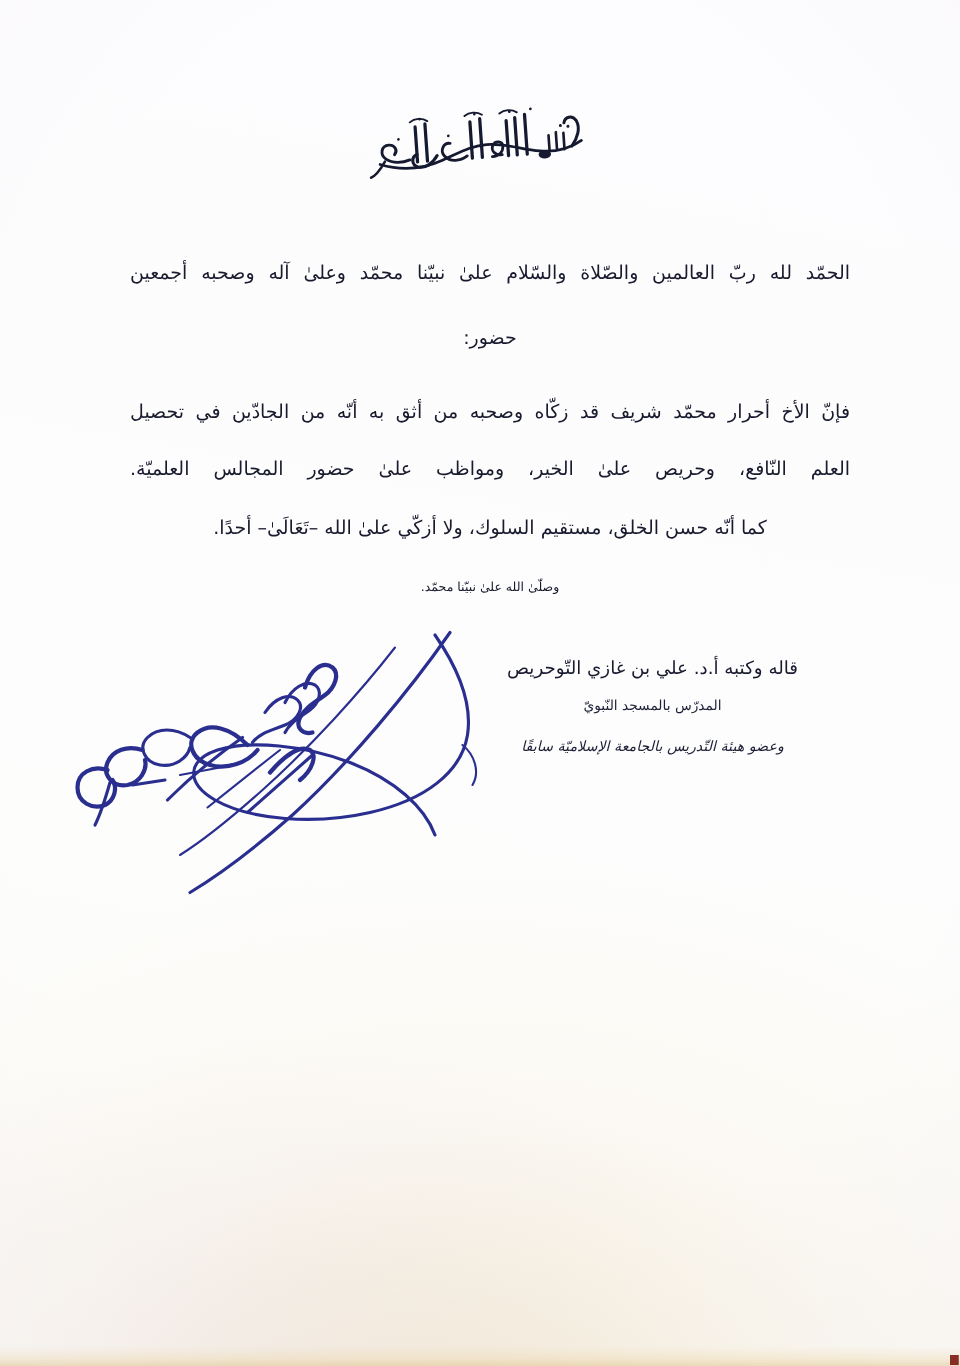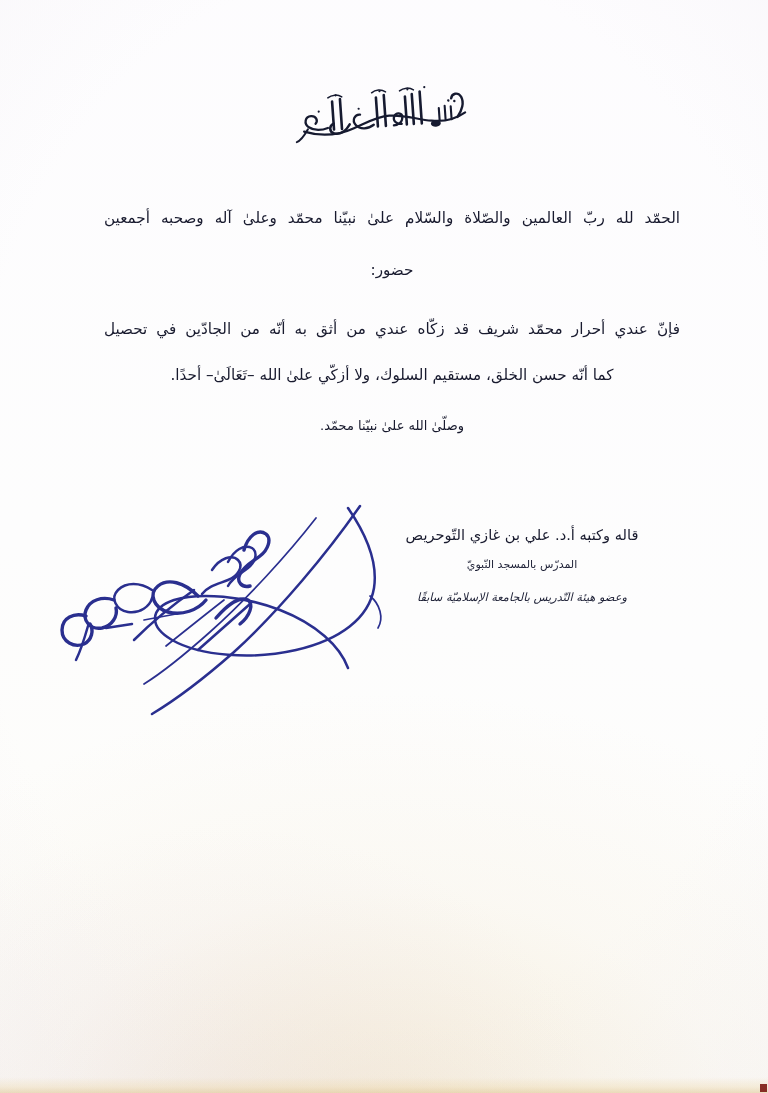--- a/index.html
+++ b/index.html
@@ -120,21 +120,21 @@
     text-align-last: center;
     white-space: nowrap;
   }
 
   .p-closing {
     margin: 30px 0 0 0;
     display: block;
     text-align: right;
     text-align-last: center;
     white-space: nowrap;
-    font-size: 13px;
+    font-size: 10px;
   }
 
   
   .signature-block {
     position: absolute;
     top: 524px;
     right: 96px;
     width: 300px;
     text-align: center;
     z-index: 2;
@@ -236,21 +236,22 @@
 
   <div class="body-block">
 
     <p class="para p-intro">
       <span class="para-line">الحمّد لله ربّ العالمين والصّلاة والسّلام علىٰ نبيّنا محمّد وعلىٰ آله وصحبه أجمعين</span>
     </p>
 
     <p class="p-wabad centered-line">حضور:</p>
 
     <div class="para p-main">
-      <span class="para-line">فإنّ عندي أحرار محمّد شريف قد زكّاه عندي من أثق به أنّه من الجادّين في تحصيل</span>
+      <span class="para-line">فإنّ الأخ أحرار محمّد شريف قد زكّاه وصحبه من أثق به أنّه من الجادّين في تحصيل</span>
+      <span class="para-line">العلم النّافع، وحريص علىٰ الخير، ومواظب علىٰ حضور المجالس العلميّة.</span>
       <span class="line-free">كما أنّه حسن الخلق، مستقيم السلوك، ولا أزكّي علىٰ الله –تَعَالَىٰ– أحدًا.</span>
     </div>
 
     <p class="p-closing">وصلّىٰ الله علىٰ نبيّنا محمّد.</p>
   </div>
 
   <div class="signature-block">
     <span class="sig-line-1">قاله وكتبه أ.د. علي بن غازي التّوحريص</span>
     <span class="sig-line-2">المدرّس بالمسجد النّبويّ</span>
     <span class="sig-line-3">وعضو هيئة التّدريس بالجامعة الإسلاميّة سابقًا</span>

